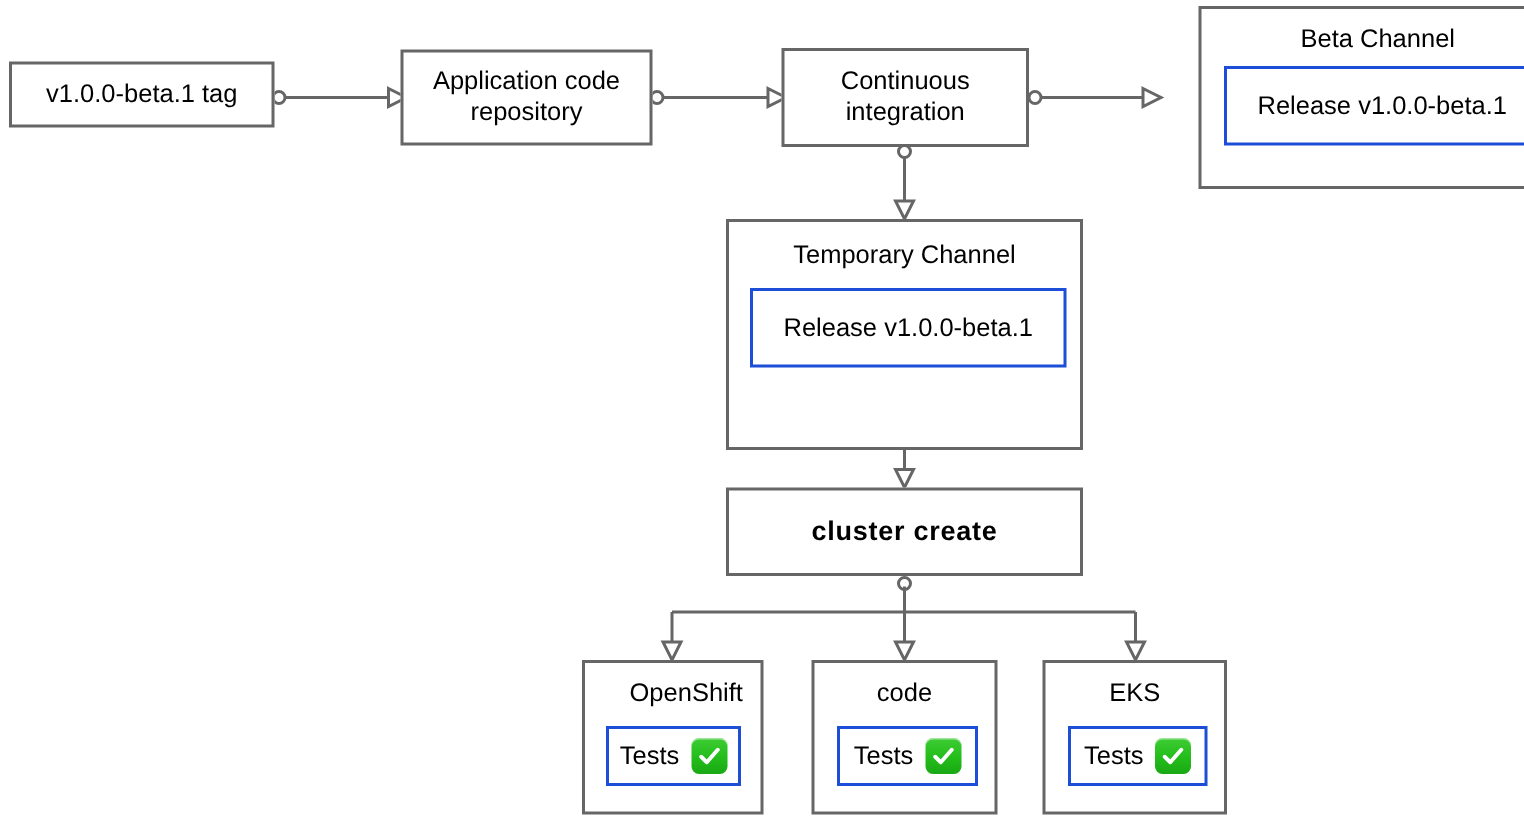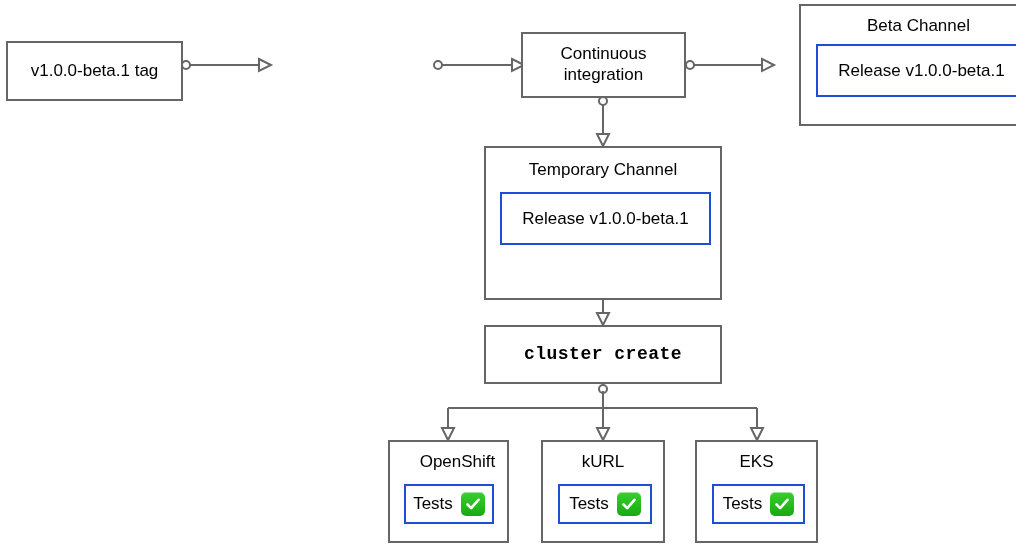--- a/index.html
+++ b/index.html
@@ -26,21 +26,21 @@
     display: flex;
     align-items: center;
     justify-content: center;
     text-align: center;
     color: #000000;
     font-size: 17px;
     line-height: 1.22;
     font-family: "Liberation Sans", sans-serif;
   }
   .node.mono {
-    font-family: Liberation Mono, monospace;
+    font-family: Liberation Sans, sans-serif;
     font-weight: bold;
     font-size: 18px;
     letter-spacing: 0.5px;
   }
   .group-node {
     position: absolute;
     box-sizing: border-box;
     border: 2px solid #666666;
     background: #ffffff;
   }
@@ -152,24 +152,28 @@
       <line class="edge-line" x1="448" y1="408" x2="757" y2="408"></line>
       <line class="edge-line" x1="448" y1="408" x2="448" y2="428"></line>
       <polygon class="edge-head" points="442,428 454,428 448,440"></polygon>
       <line class="edge-line" x1="603" y1="408" x2="603" y2="428"></line>
       <polygon class="edge-head" points="597,428 609,428 603,440"></polygon>
       <line class="edge-line" x1="757" y1="408" x2="757" y2="428"></line>
       <polygon class="edge-head" points="751,428 763,428 757,440"></polygon>
     </g>
   </svg>
 
-  <div class="node" style="left:6px; top:41px; width:177px; height:60px;text-align:right;">
+  <div class="node" style="left:6px; top:41px; width:177px; height:44px;text-align:right;">
     <span>v1.0.0-beta.1 tag</span>
   </div>
 
+  <div class="node" style="left:267px; top:33px; width:168px; height:64px; white-space:pre-line;">
+    <span>Application code
+repository</span>
+  </div>
 
   <div class="node" style="left:521px; top:32px; width:165px; height:66px; white-space:pre-line;align-items:center;">
     <span>Continuous
 integration</span>
   </div>
 
   <div class="group-node" style="left:771px; top:4px; width:239px; height:122px;margin-left:28px;">
     <div class="group-title" style="top:10px;">Beta Channel</div>
     <div class="inner-node" style="left:15px; top:38px; width:211px; height:53px;">
       <span>Release v1.0.0-beta.1</span>
@@ -193,21 +197,21 @@
       <span>Tests</span>
       <span class="check-badge">
         <svg viewBox="0 0 18 18">
             <polyline points="3.5,9.5 7.2,13.2 14.5,4.8" fill="none" stroke="#ffffff" stroke-width="2.6" stroke-linecap="round" stroke-linejoin="round"></polyline>
           </svg>
       </span>
     </div>
   </div>
 
   <div class="group-node" style="left:541px; top:440px; width:124px; height:103px;">
-    <div class="group-title" style="top:10px;">kURL</div>
+    <div class="group-title" style="top:10px;">code</div>
     <div class="inner-node" style="left:15px; top:42px; width:94px; height:40px;">
       <span>Tests</span>
       <span class="check-badge">
         <svg viewBox="0 0 18 18">
             <polyline points="3.5,9.5 7.2,13.2 14.5,4.8" fill="none" stroke="#ffffff" stroke-width="2.6" stroke-linecap="round" stroke-linejoin="round"></polyline>
           </svg>
       </span>
     </div>
   </div>
 

